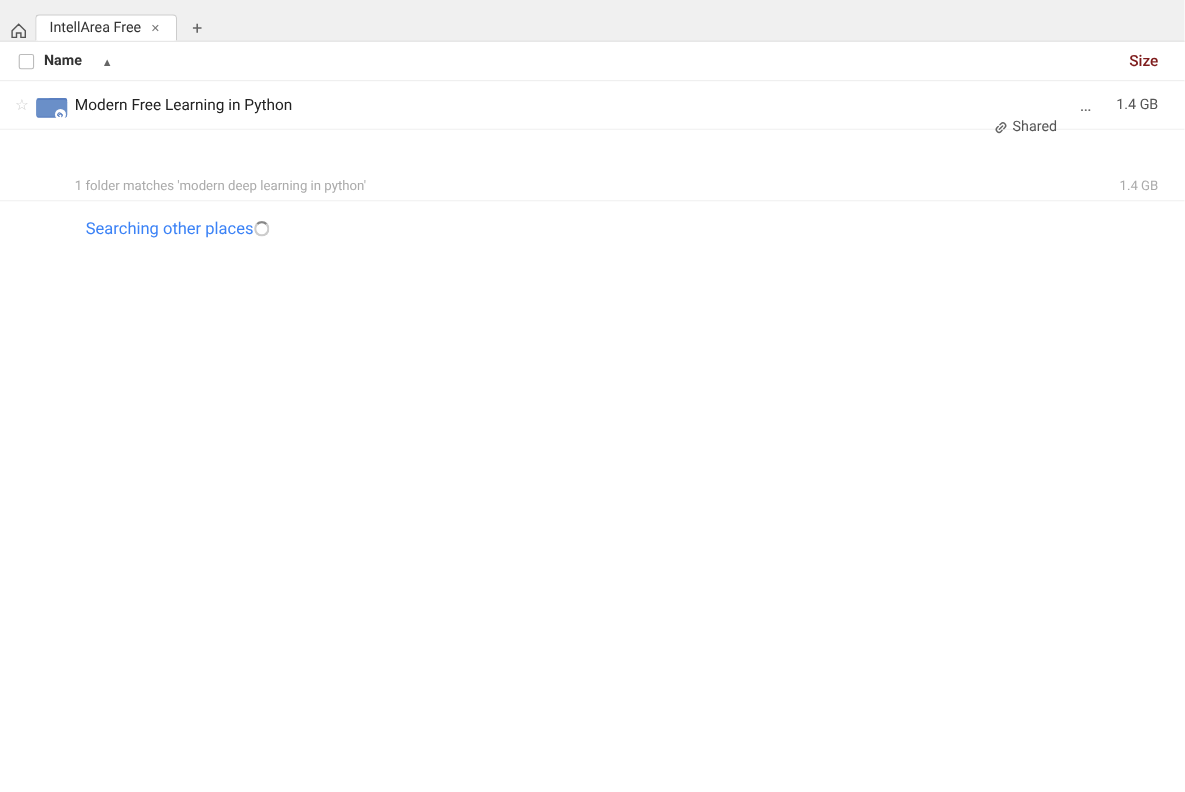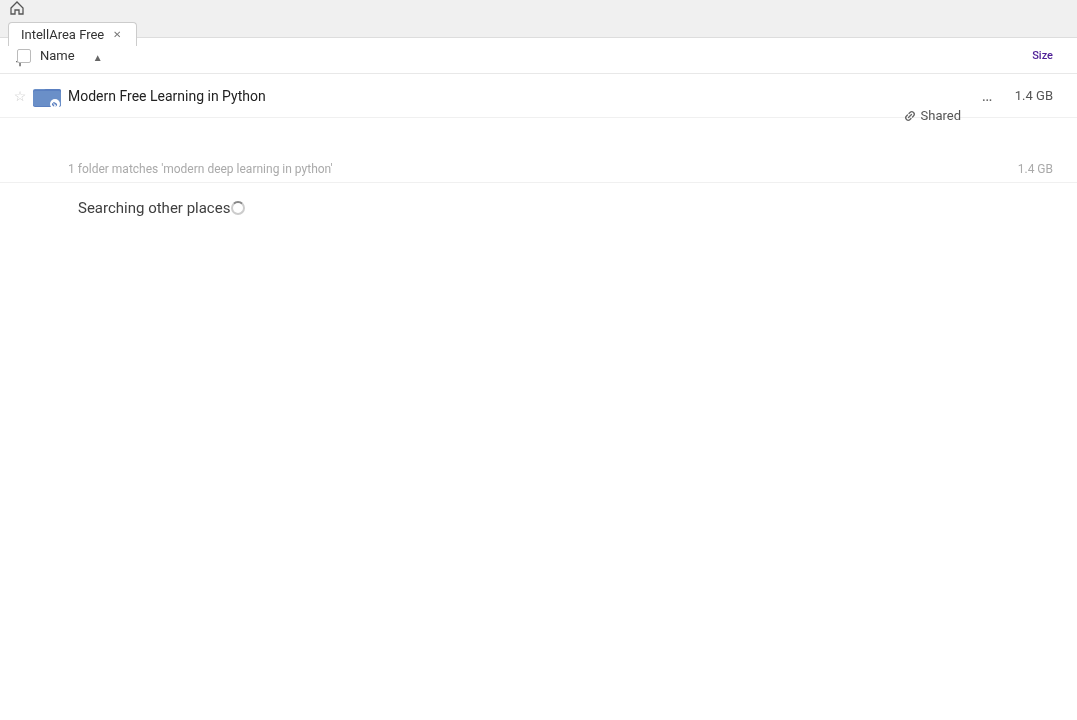--- a/index.html
+++ b/index.html
@@ -13,27 +13,26 @@
       color: #333;
       width: 1077px;
       height: 720px;
       overflow: hidden;
       font-size: 14px;
     }
 
     
     .titlebar {
       display: flex;
-      align-items: flex-start;
+      align-items: flex-end;
       height: 38px;
       background: #f0f0f0;
       border-bottom: 1px solid #ddd;
       padding: 0 8px;
       gap: 6px;
-      flex-direction: column;
     }
     .titlebar-icon {
       width: 18px;
       height: 18px;
       display: flex;
       align-items: center;
       justify-content: center;
       color: #555;
     }
     .titlebar-tab {
@@ -87,28 +86,28 @@
       align-items: center;
       justify-content: center;
     }
     .col-name {
       flex: 1;
       display: flex;
       align-items: flex-end;
       gap: 18px;
       font-size: 13px;
       color: #333;
-      font-weight: 400;
+      font-weight: 700;
       cursor: pointer;
     }
     .col-size {
       width: 80px;
       text-align: right;
-      font-size: 11px;
-      color: #4c1d95;
+      font-size: 14px;
+      color: #7f1d1d;
       font-weight: 500;
       padding-right: 16px;
     }
 
     
     .file-row {
       display: flex;
       align-items: center;
       height: 44px;
       padding: 0 8px;
@@ -185,21 +184,21 @@
     }
 
     
     .searching-row {
       display: flex;
       align-items: center;
       padding: 16px 8px 16px 78px;
     }
     .searching-text {
       font-size: 15px;
-      color: #404040;
+      color: #3b82f6;
       margin-right: 1px;
       text-align: center;
     }
     .spinner {
       width: 14px;
       height: 14px;
       border: 2px solid #ccc;
       border-top-color: #888;
       border-radius: 50%;
       animation: spin 0.8s linear infinite;

